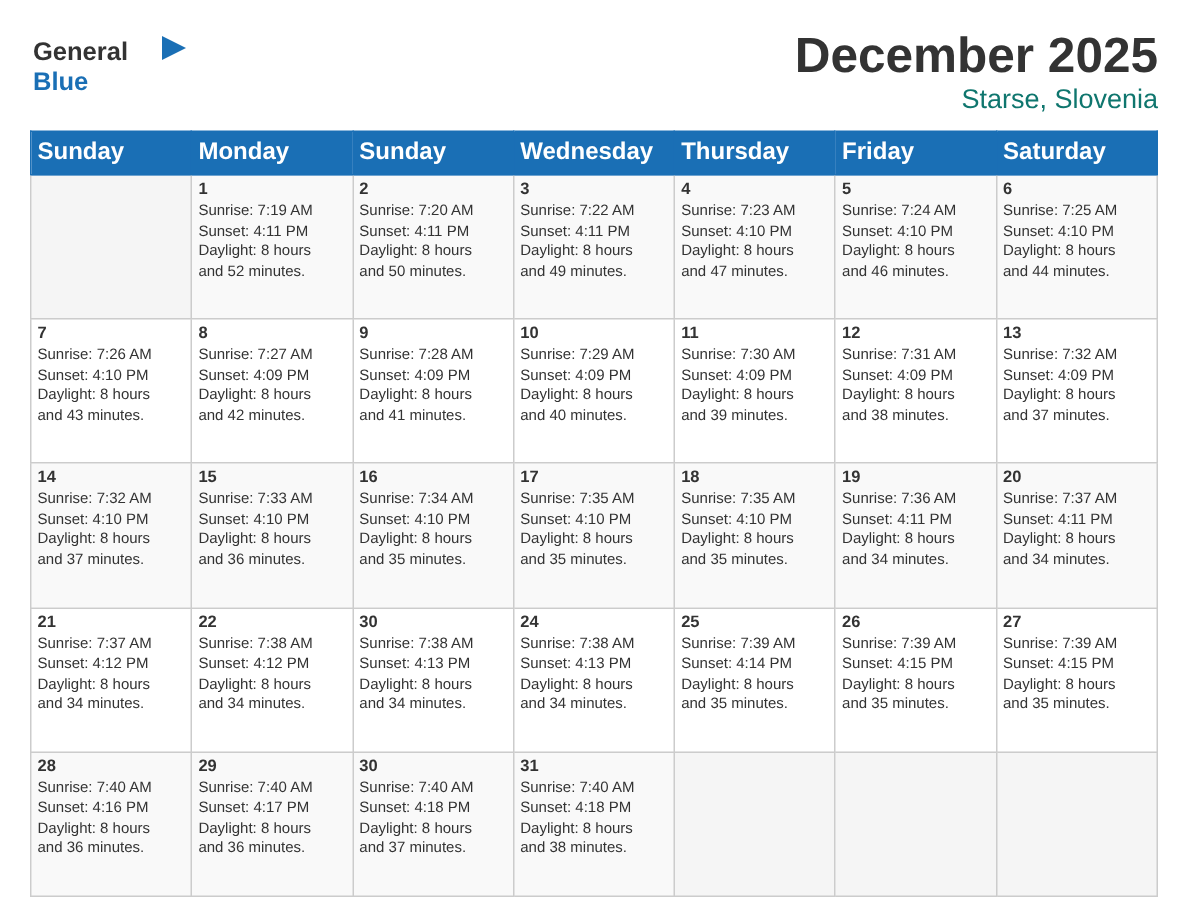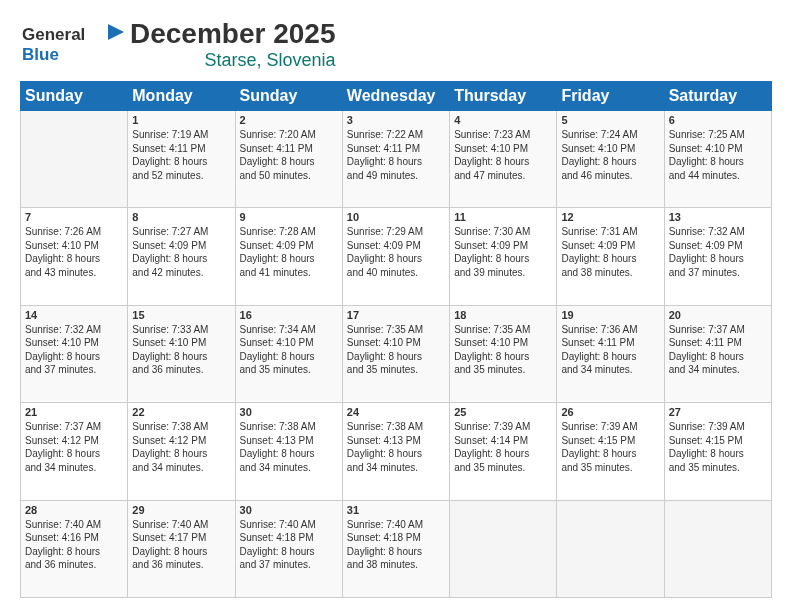--- a/index.html
+++ b/index.html
@@ -13,34 +13,34 @@
     .page {
       width: 792px;
       height: 612px;
       background: #fff;
       padding: 18px 20px 14px 20px;
       display: flex;
       flex-direction: column;
     }
     .header {
       display: flex;
-      justify-content: flex-start;
+      justify-content: space-between;
       align-items: flex-start;
       margin-bottom: 10px;
     }
     .logo {
       display: flex;
       align-items: center;
       gap: 0;
     }
     .title-block {
       text-align: right;
     }
     .month-title {
-      font-size: 28px;
+      font-size: 33px;
       font-weight: bold;
       color: #333;
     }
     .location {
       font-size: 18px;
       color: #0f766e;
     }
     .calendar {
       flex: 1;
       border: 1px solid #ccc;

